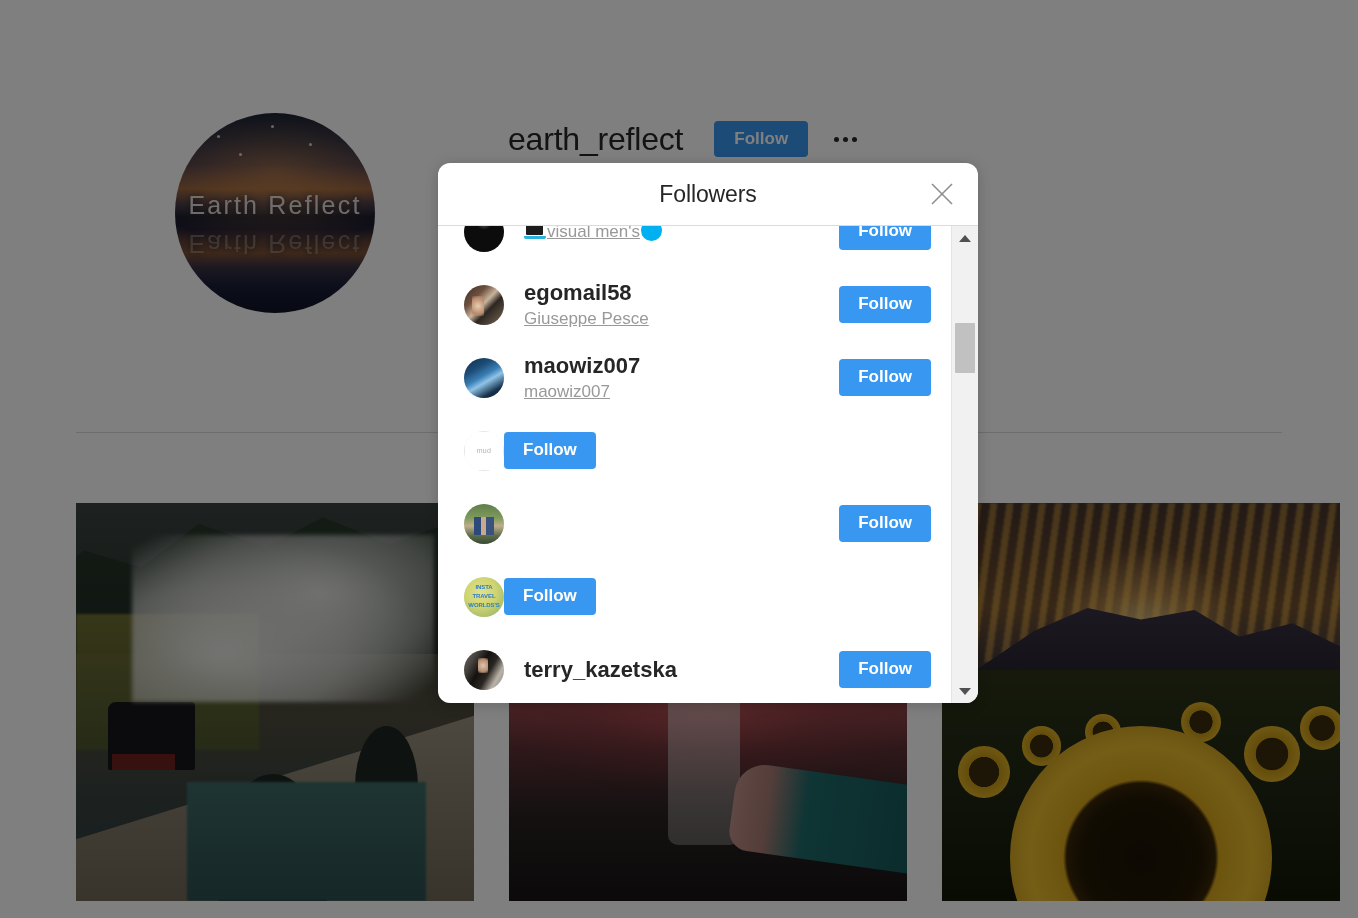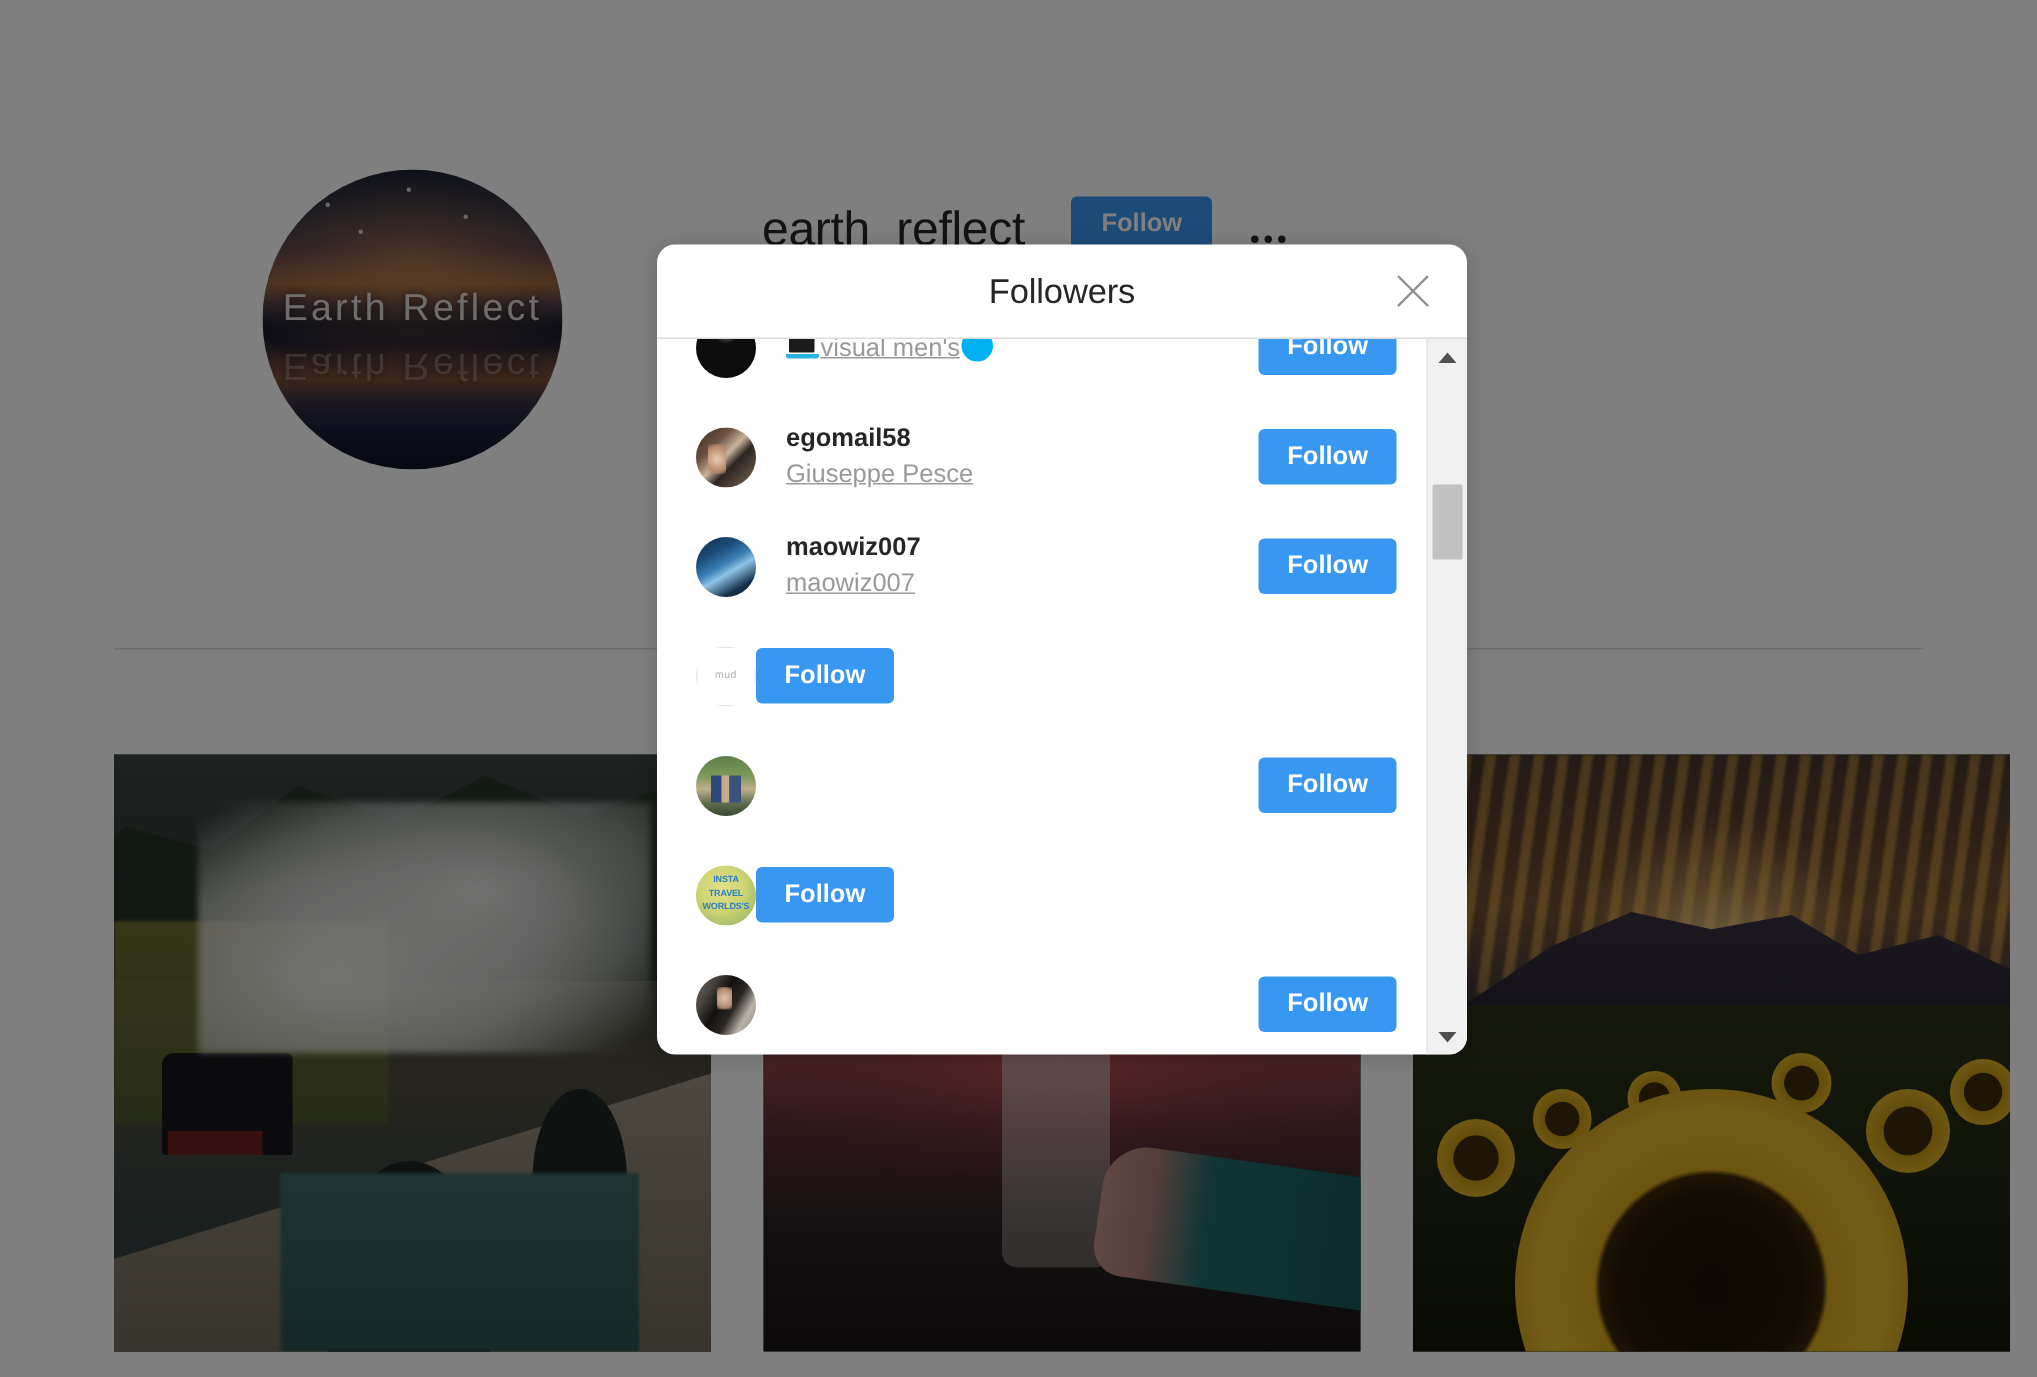--- a/index.html
+++ b/index.html
@@ -100,21 +100,21 @@
   }
 
   .profile-meta {
     position: absolute;
     left: 508px;
     top: 110px;
     width: 820px;
   }
   .meta-row-1 {
     display: flex;
-    align-items: flex-end;
+    align-items: center;
     height: 58px;
   }
   .username {
     font-size: 32px;
     font-weight: 300;
     color: #262626;
     line-height: 1;
     letter-spacing: -0.2px;
   }
   .btn-follow-profile {
@@ -388,21 +388,21 @@
     position: relative;
     background: #efefef;
   }
   .row-text {
     flex: 1 1 auto;
     min-width: 0;
     padding-left: 20px;
     padding-right: 10px;
   }
   .row-username {
-    font-size: 17px;
+    font-size: 22px;
     font-weight: bold;
     color: #262626;
     line-height: 1.35;
     white-space: nowrap;
     overflow: hidden;
     text-overflow: ellipsis;
     cursor: pointer;
   }
   .row-fullname {
     font-size: 17px;
@@ -693,20 +693,21 @@
               </div>
             </div>
             <button class="btn-follow-row">Follow</button>
           </div>
 
           <div class="follower-row">
             <div class="avatar-sm">
                 <div class="av-terry"></div>
               </div>
             <div class="row-text">
+              <div class="row-username">terry_kazetska</div>
             </div>
             <button class="btn-follow-row">Follow</button>
           </div>
 
         </div>
       </div>
 
       <div class="scrollbar">
         <div class="sb-arrow up">
             <i></i>

